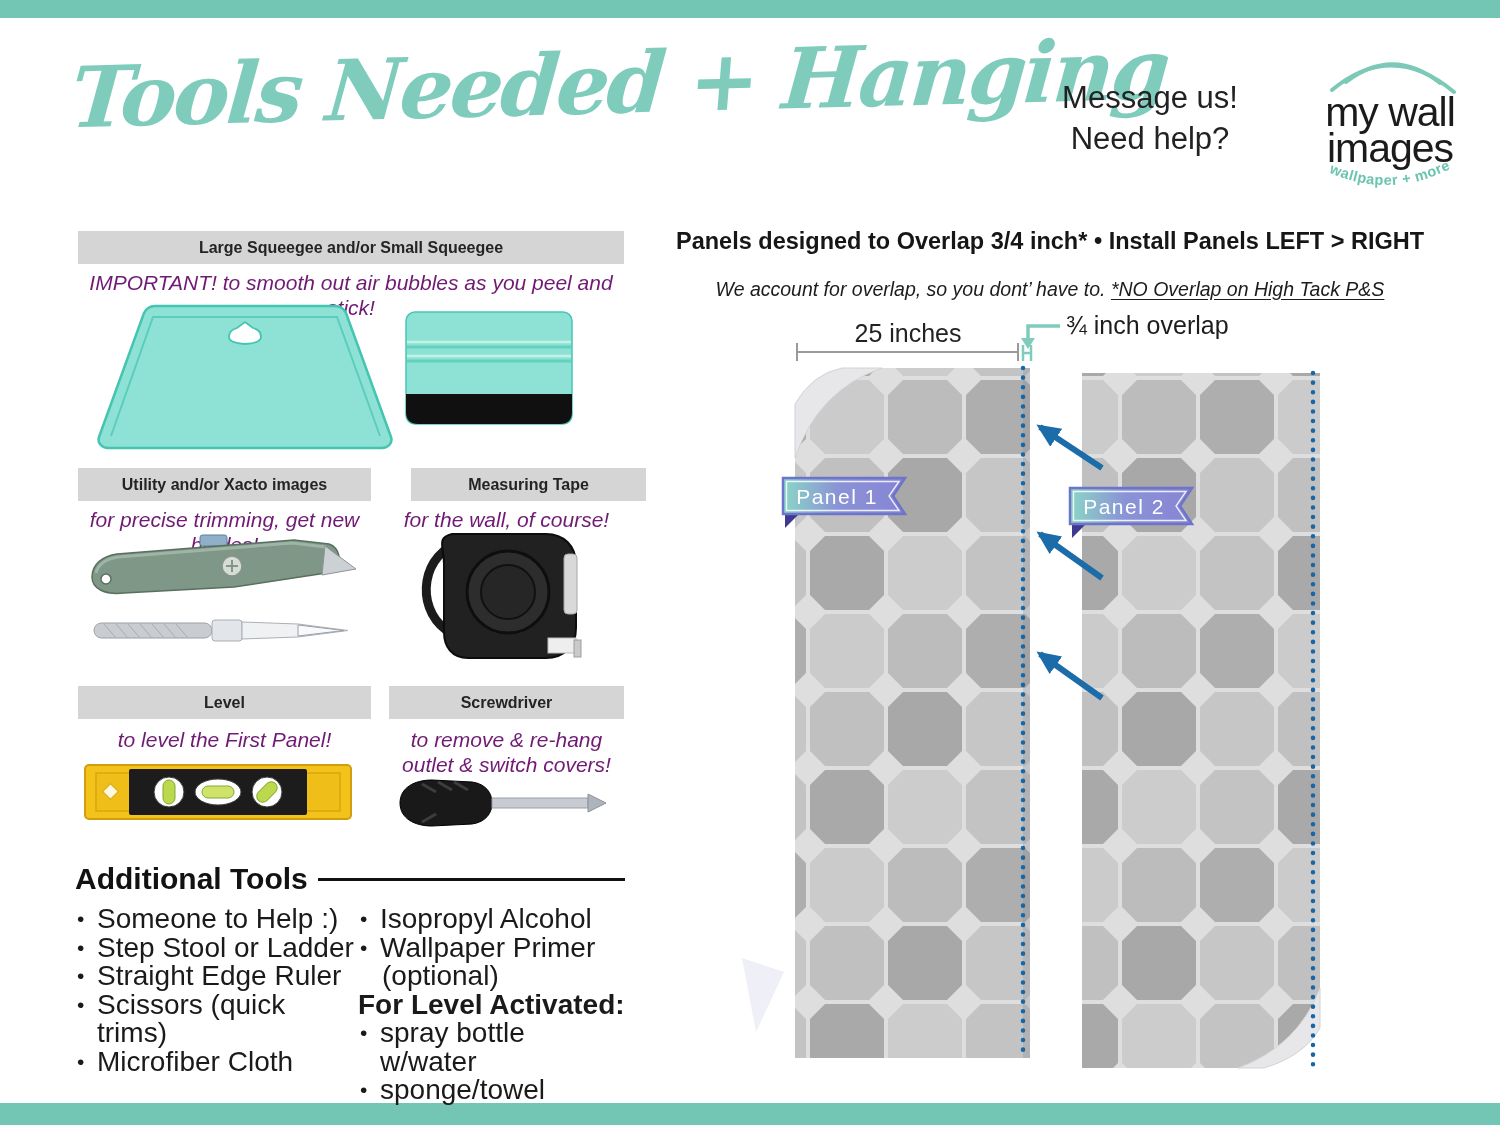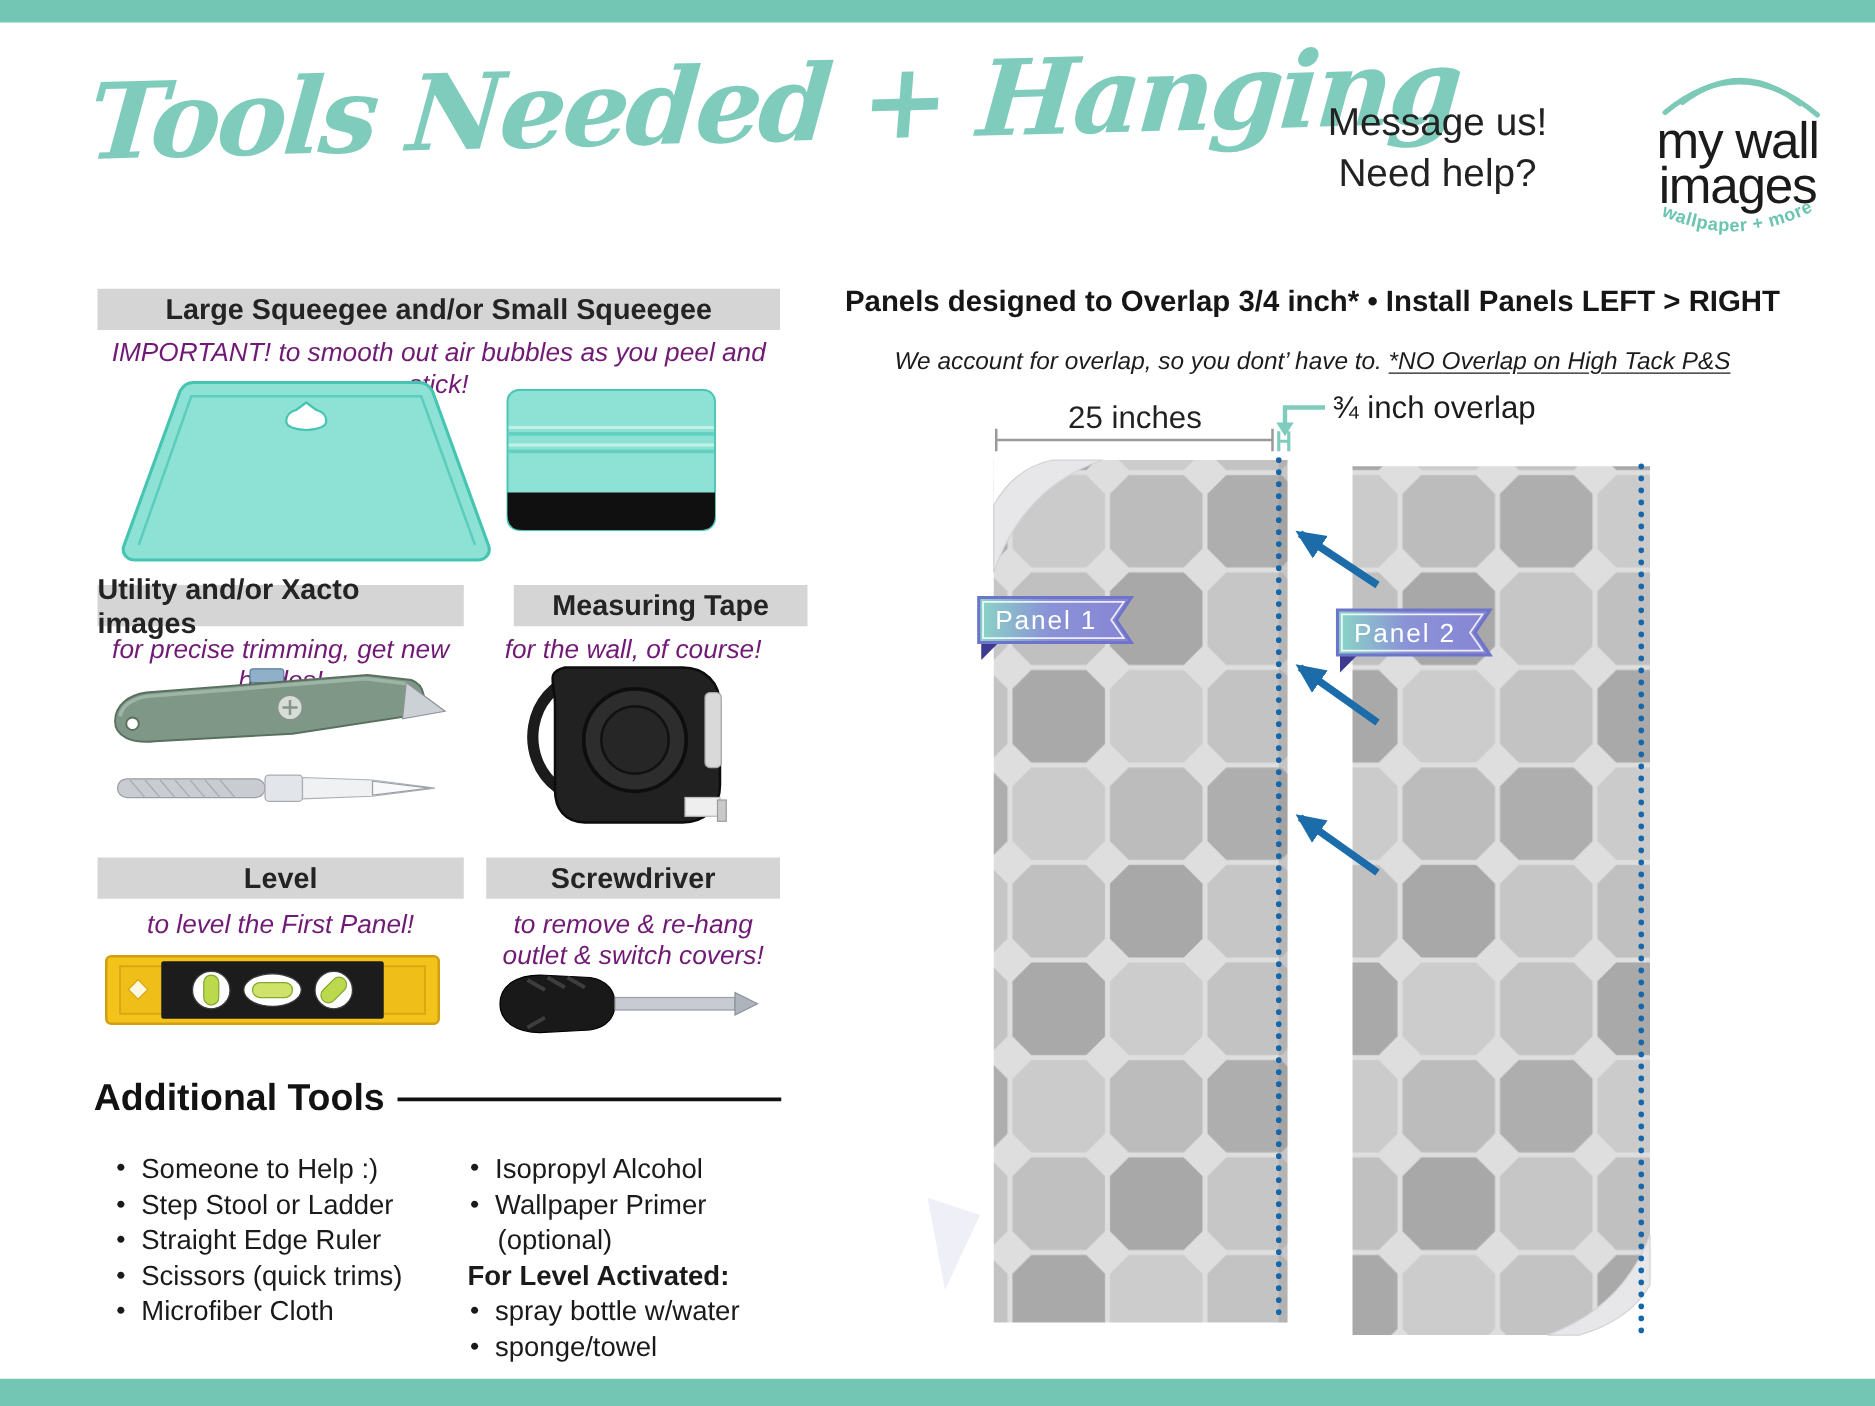--- a/index.html
+++ b/index.html
@@ -6,26 +6,26 @@
   .page{position:relative;width:1500px;height:1125px;background:#ffffff;overflow:hidden;
         font-family:"Liberation Sans",sans-serif;color:#1f1f1f;}
   .teal-bar{position:absolute;left:0;width:1500px;background:#74c6b4;}
   .script-title{position:absolute;left:68px;top:42px;width:930px;height:165px;
                 font-family:"DejaVu Serif",serif;font-style:italic;font-weight:bold;
                 font-size:84px;line-height:1.05;color:#7fccbd;letter-spacing:-3px;
                 transform:rotate(-1.5deg) skewX(-6deg);white-space:nowrap;}
   .need-help{position:absolute;left:1030px;top:78px;width:240px;text-align:center;
              font-size:31px;line-height:1.32;color:#222;}
   .gbar{position:absolute;height:33px;background:#d5d5d5;display:flex;align-items:center;
-        justify-content:center;font-weight:bold;font-size:23px;color:#242424;}
+        justify-content:center;font-weight:bold;font-size:16px;color:#242424;}
   .sub{position:absolute;text-align:center;font-style:italic;font-size:21px;color:#701a75;line-height:1.18;}
   .addl-head{position:absolute;left:75px;top:862px;width:550px;display:flex;align-items:center;gap:10px;}
   .addl-head .txt{font-size:30px;font-weight:bold;color:#121212;white-space:nowrap;}
   .addl-head .rule{flex:1;height:3px;background:#111;}
-  ul.tool-list{position:absolute;margin:16px;padding:0;list-style:none;font-size:22px;line-height:28.5px;color:#1a1a1a;}
+  ul.tool-list{position:absolute;margin:0;padding:0;list-style:none;font-size:28px;line-height:28.5px;color:#1a1a1a;}
   ul.tool-list li{padding-left:22px;position:relative;}
   ul.tool-list li.bullet::before{content:"•";position:absolute;left:2px;top:0;font-size:21px;color:#1a1a1a;}
   ul.tool-list li.indent{padding-left:24px;}
   ul.tool-list li.boldline{padding-left:0;font-weight:bold;}
   .panels-head{position:absolute;left:645px;top:228px;width:810px;text-align:center;
                font-size:23.5px;font-weight:bold;color:#161616;}
   .panels-sub{position:absolute;left:645px;top:262px;width:810px;text-align:center;
               font-style:italic;font-size:19.5px;color:#1c1c1c;margin-top:16px;}
   .panels-sub .ul{text-decoration:underline;text-underline-offset:3px;}
   svg text{font-family:"Liberation Sans",sans-serif;}

